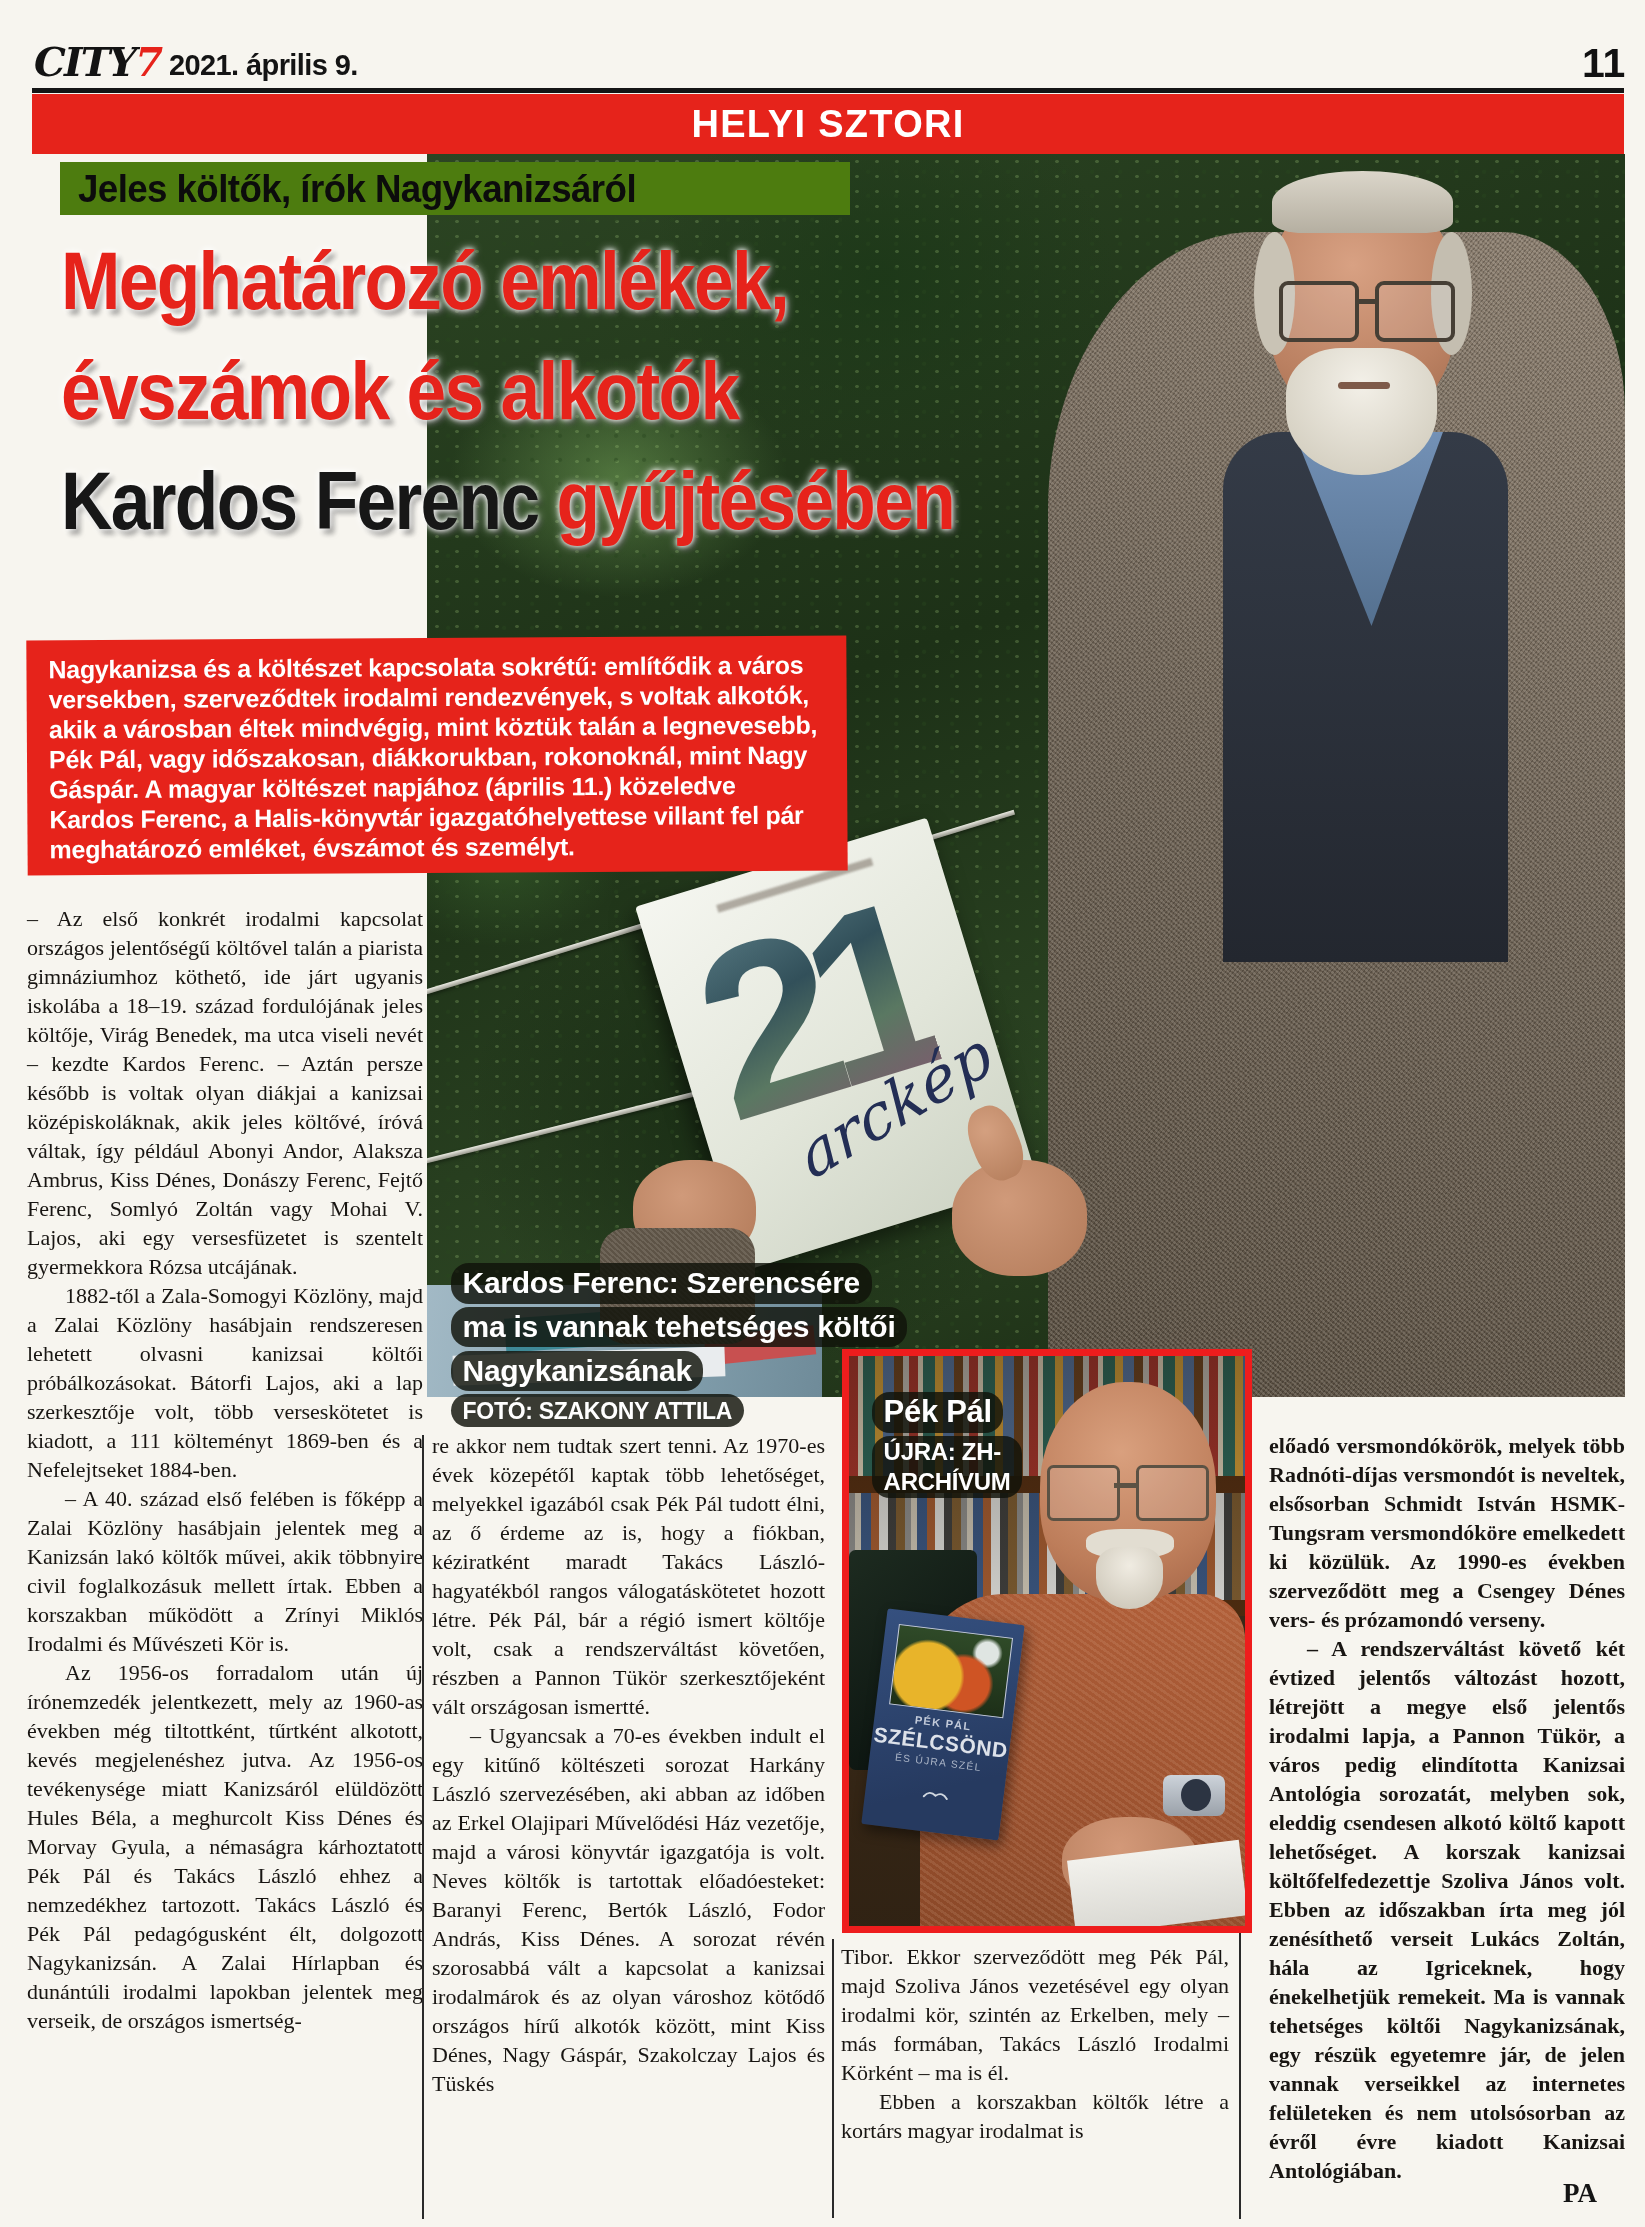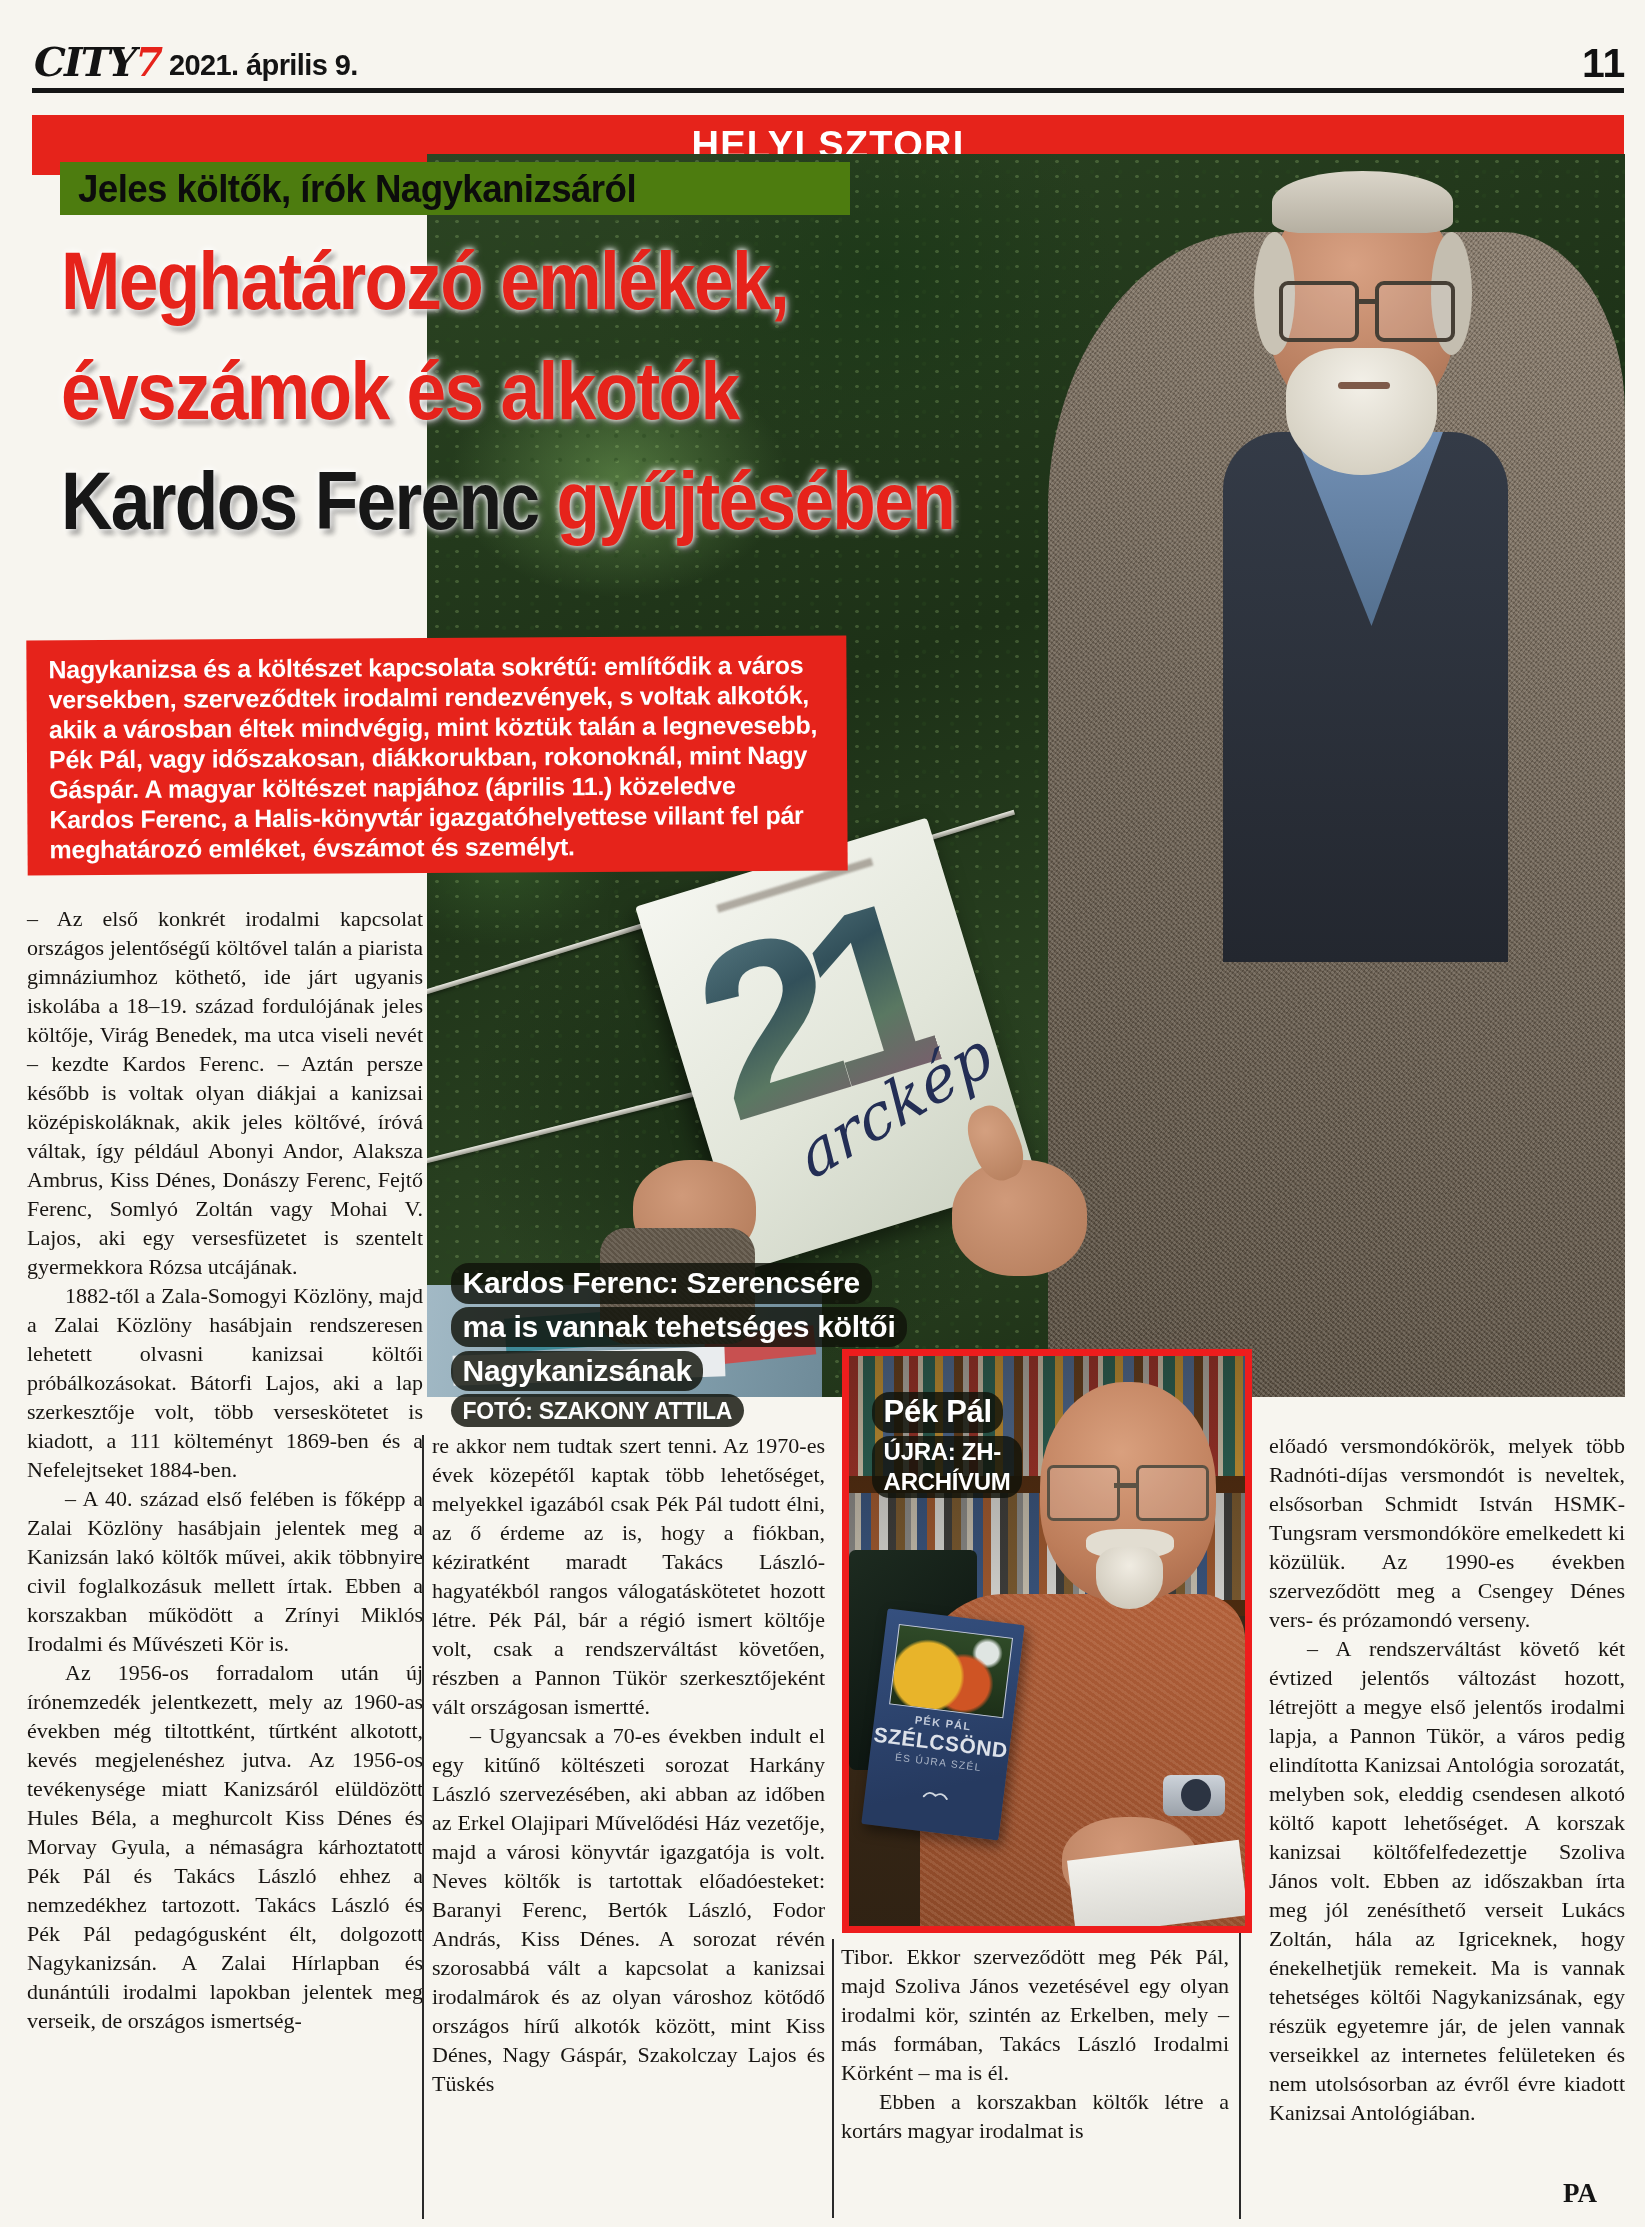--- a/index.html
+++ b/index.html
@@ -7,21 +7,21 @@
         font-family:"Liberation Sans",sans-serif;}
   .abs{position:absolute;}
 
   
   .logo{left:34px;top:38px;font-family:"DejaVu Serif",serif;font-style:italic;font-weight:bold;
         font-size:40px;letter-spacing:-1.9px;white-space:nowrap;}
   .logo .lb{color:#131313;} .logo .lr{color:#e6231b;}
   .date{left:169px;top:49px;font-weight:bold;font-size:29px;letter-spacing:-0.6px;color:#141414;}
   .pageno{left:1582px;top:40px;font-weight:bold;font-size:41px;color:#111;}
   .toprule{left:32px;top:88px;width:1592px;height:4.5px;background:#151515;}
-  .banner{left:32px;top:94px;width:1592px;height:60px;background:#e6231b;text-align:center;margin-top:21px;}
+  .banner{left:32px;top:94px;width:1592px;height:60px;background:#e6231b;text-align:center;}
   .banner span{font-weight:bold;font-size:38px;line-height:60px;color:#fff;letter-spacing:1.3px;}
 
   
   .photo-main{left:427px;top:154px;width:1198px;height:1243px;overflow:hidden;
     background-color:#243a1c;
     background-image:
       radial-gradient(ellipse 272px 194px at 16% 26%, rgba(125,175,95,.50), transparent 62%),
       radial-gradient(ellipse 213px 162px at 6% 56%, rgba(70,120,55,.45), transparent 60%),
       radial-gradient(ellipse 336px 272px at 38% 10%, rgba(28,56,24,.85), transparent 70%),
       radial-gradient(ellipse 414px 336px at 28% 78%, rgba(22,40,18,.9), transparent 72%),
@@ -114,21 +114,21 @@
   .lead p{margin:0;color:#fff;font-weight:bold;font-size:25px;line-height:30px;letter-spacing:-0.3px;}
 
   
   .bodycol{font-family:"Liberation Serif",serif;font-size:22px;line-height:29px;color:#181512;
            text-align:justify;hyphens:auto;}
   .bodycol p{margin:0;}
   .bodycol p + p{text-indent:38px;}
   .col1{left:27px;top:904px;width:396px;}
   .col2{left:432px;top:1431px;width:393px;}
   .col3{left:841px;top:1942px;width:388px;}
-  .col4{left:1269px;top:1431px;width:356px;}
+  .col4{left:1269px;top:1431px;width:356px;font-weight:bold;}
   .vsep{width:1.9px;background:#2a2a2a;}
   .sep1{left:422px;top:1435px;height:784px;}
   .sep2{left:832px;top:1939px;height:279px;}
   .sep3{left:1239px;top:1435px;height:784px;}
   .sig{left:1563px;top:2178px;font-family:"Liberation Serif",serif;font-weight:bold;font-size:27px;color:#141414;}
 
   
   .photo-inset{left:842px;top:1349px;width:396px;height:570px;border:7.8px solid #ee1d1d;
     background:#3a2a18;overflow:hidden;}
   .row1{left:0;top:0;width:100%;height:122px;

